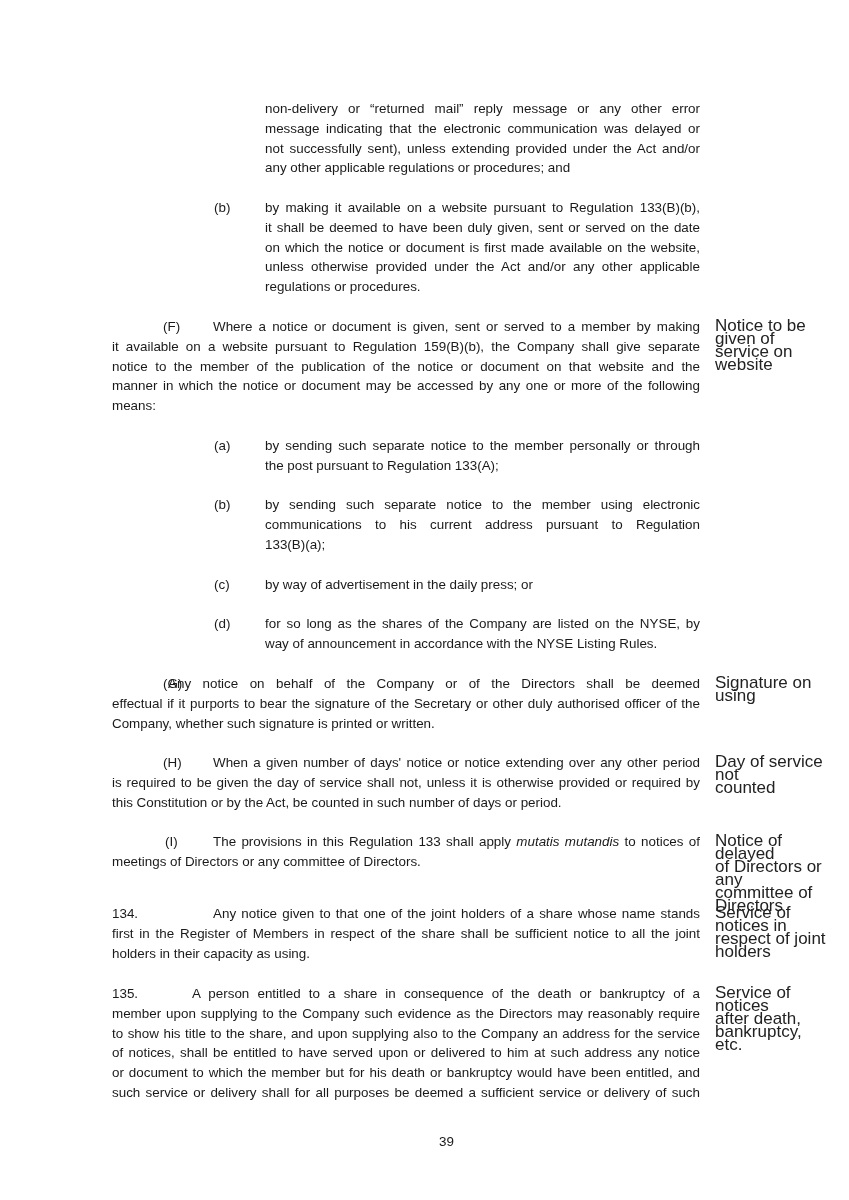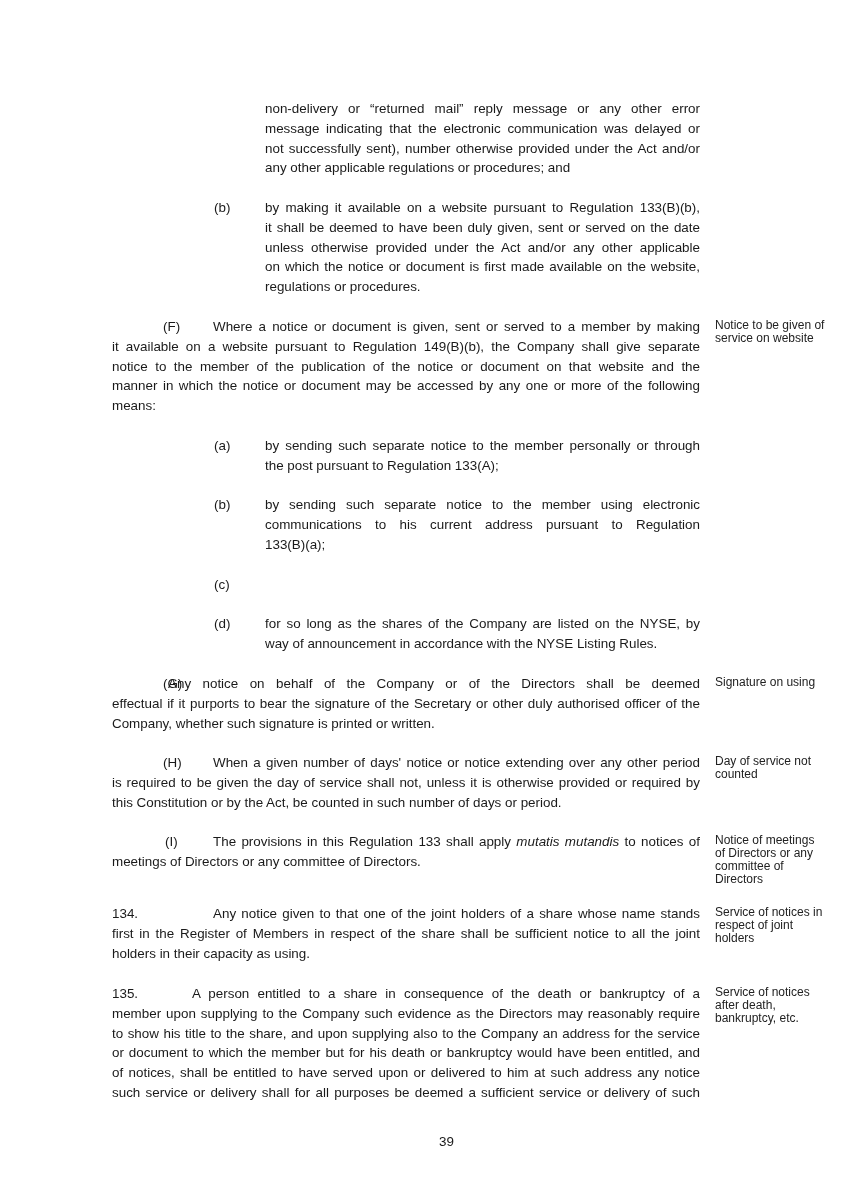--- a/index.html
+++ b/index.html
@@ -8,50 +8,50 @@
     font-family: "Liberation Sans", sans-serif; color: #1a1a1a;
     font-size: 13.4px;
   }
   .page { position: absolute; left: 0; top: 0; width: 849px; height: 1200px; }
   .line-block { position: absolute; line-height: 19.8px; text-align: justify; }
   .line { display: block; white-space: nowrap; text-align: justify; text-align-last: justify; height: 19.8px; }
   .line.last { text-align-last: left; }
   .label { position: absolute; line-height: 19.8px; }
   .margin-note {
     position: absolute; left: 715px; width: 115px;
-    font-size: 12px; line-height: 13px; color: #222;
+    font-size: 17px; line-height: 13px; color: #222;
   }
   .page-number { position: absolute; left: 0; width: 893px; top: 1134px; text-align: center; font-size: 13.4px; }
   i { font-style: italic; }
 </style>
 </head>
 <body>
 
 <div class="page">
 
   <div class="line-block" style="left:265px; top:99px; width:435px;">
     <span class="line">non-delivery or “returned mail” reply message or any other error</span>
     <span class="line">message indicating that the electronic communication was delayed or</span>
-    <span class="line">not successfully sent), number otherwise provided under the Act and/or</span>
+    <span class="line">not successfully sent), unless extending provided under the Act and/or</span>
     <span class="line last">any other applicable regulations or procedures; and</span>
   </div>
 
   <span class="label" style="left:214px; top:198px;">(b)</span>
   <div class="line-block" style="left:265px; top:198px; width:435px;">
     <span class="line">by making it available on a website pursuant to Regulation 133(B)(b),</span>
     <span class="line">it shall be deemed to have been duly given, sent or served on the date</span>
+    <span class="line">on which the notice or document is first made available on the website,</span>
     <span class="line">unless otherwise provided under the Act and/or any other applicable</span>
-    <span class="line">on which the notice or document is first made available on the website,</span>
     <span class="line last">regulations or procedures.</span>
   </div>
 
   <span class="label" style="left:163px; top:317px;">(F)</span>
   <div class="line-block" style="left:112px; top:317px; width:588px;">
     <span class="line" style="margin-left:101px;">Where a notice or document is given, sent or served to a member by making</span>
-    <span class="line">it available on a website pursuant to Regulation 149(B)(b), the Company shall give separate</span>
+    <span class="line">it available on a website pursuant to Regulation 159(B)(b), the Company shall give separate</span>
     <span class="line">notice to the member of the publication of the notice or document on that website and the</span>
     <span class="line">manner in which the notice or document may be accessed by any one or more of the following</span>
     <span class="line last">means:</span>
   </div>
   <div class="margin-note" style="top:319px;">
     <div>Notice to be given of</div>
     <div>service on website</div>
   </div>
 
   <span class="label" style="left:214px; top:436px;">(a)</span>
@@ -61,20 +61,23 @@
   </div>
 
   <span class="label" style="left:214px; top:495px;">(b)</span>
   <div class="line-block" style="left:265px; top:495px; width:435px;">
     <span class="line">by sending such separate notice to the member using electronic</span>
     <span class="line">communications to his current address pursuant to Regulation</span>
     <span class="line last">133(B)(a);</span>
   </div>
 
   <span class="label" style="left:214px; top:575px;">(c)</span>
+  <div class="line-block" style="left:265px; top:575px; width:435px;">
+    <span class="line last">by way of advertisement in the daily press; or</span>
+  </div>
 
   <span class="label" style="left:214px; top:614px;">(d)</span>
   <div class="line-block" style="left:265px; top:614px; width:435px;">
     <span class="line">for so long as the shares of the Company are listed on the NYSE, by</span>
     <span class="line last">way of announcement in accordance with the NYSE Listing Rules.</span>
   </div>
 
   <span class="label" style="left:163px; top:674px;">(G)</span>
   <div class="line-block" style="left:112px; top:674px; width:588px;">
     <span class="line" style="margin-left:56px;">Any notice on behalf of the Company or of the Directors shall be deemed</span>
@@ -95,21 +98,21 @@
     <div>Day of service not</div>
     <div>counted</div>
   </div>
 
   <span class="label" style="left:165px; top:832px;">(I)</span>
   <div class="line-block" style="left:112px; top:832px; width:588px;">
     <span class="line" style="margin-left:101px;"><span>The provisions in this Regulation 133 shall apply </span><i>mutatis mutandis</i><span> to notices of</span></span>
     <span class="line last">meetings of Directors or any committee of Directors.</span>
   </div>
   <div class="margin-note" style="top:834px;">
-    <div>Notice of meetings</div>
+    <div>Notice of delayed</div>
     <div>of Directors or any</div>
     <div>committee of</div>
     <div>Directors</div>
   </div>
 
   <span class="label" style="left:112px; top:904px;">134.</span>
   <div class="line-block" style="left:112px; top:904px; width:588px;">
     <span class="line" style="margin-left:101px;">Any notice given to that one of the joint holders of a share whose name stands</span>
     <span class="line">first in the Register of Members in respect of the share shall be sufficient notice to all the joint</span>
     <span class="line last">holders in their capacity as using.</span>
@@ -118,22 +121,22 @@
     <div>Service of notices in</div>
     <div>respect of joint</div>
     <div>holders</div>
   </div>
 
   <span class="label" style="left:112px; top:984px;">135.</span>
   <div class="line-block" style="left:112px; top:984px; width:588px;">
     <span class="line" style="margin-left:80px;">A person entitled to a share in consequence of the death or bankruptcy of a</span>
     <span class="line">member upon supplying to the Company such evidence as the Directors may reasonably require</span>
     <span class="line">to show his title to the share, and upon supplying also to the Company an address for the service</span>
+    <span class="line">of notices, shall be entitled to have served upon or delivered to him at such address any notice</span>
     <span class="line">or document to which the member but for his death or bankruptcy would have been entitled, and</span>
-    <span class="line">of notices, shall be entitled to have served upon or delivered to him at such address any notice</span>
     <span class="line">such service or delivery shall for all purposes be deemed a sufficient service or delivery of such</span>
   </div>
   <div class="margin-note" style="top:986px;">
     <div>Service of notices</div>
     <div>after death,</div>
     <div>bankruptcy, etc.</div>
   </div>
 
   <div class="page-number">39</div>
 </div>

